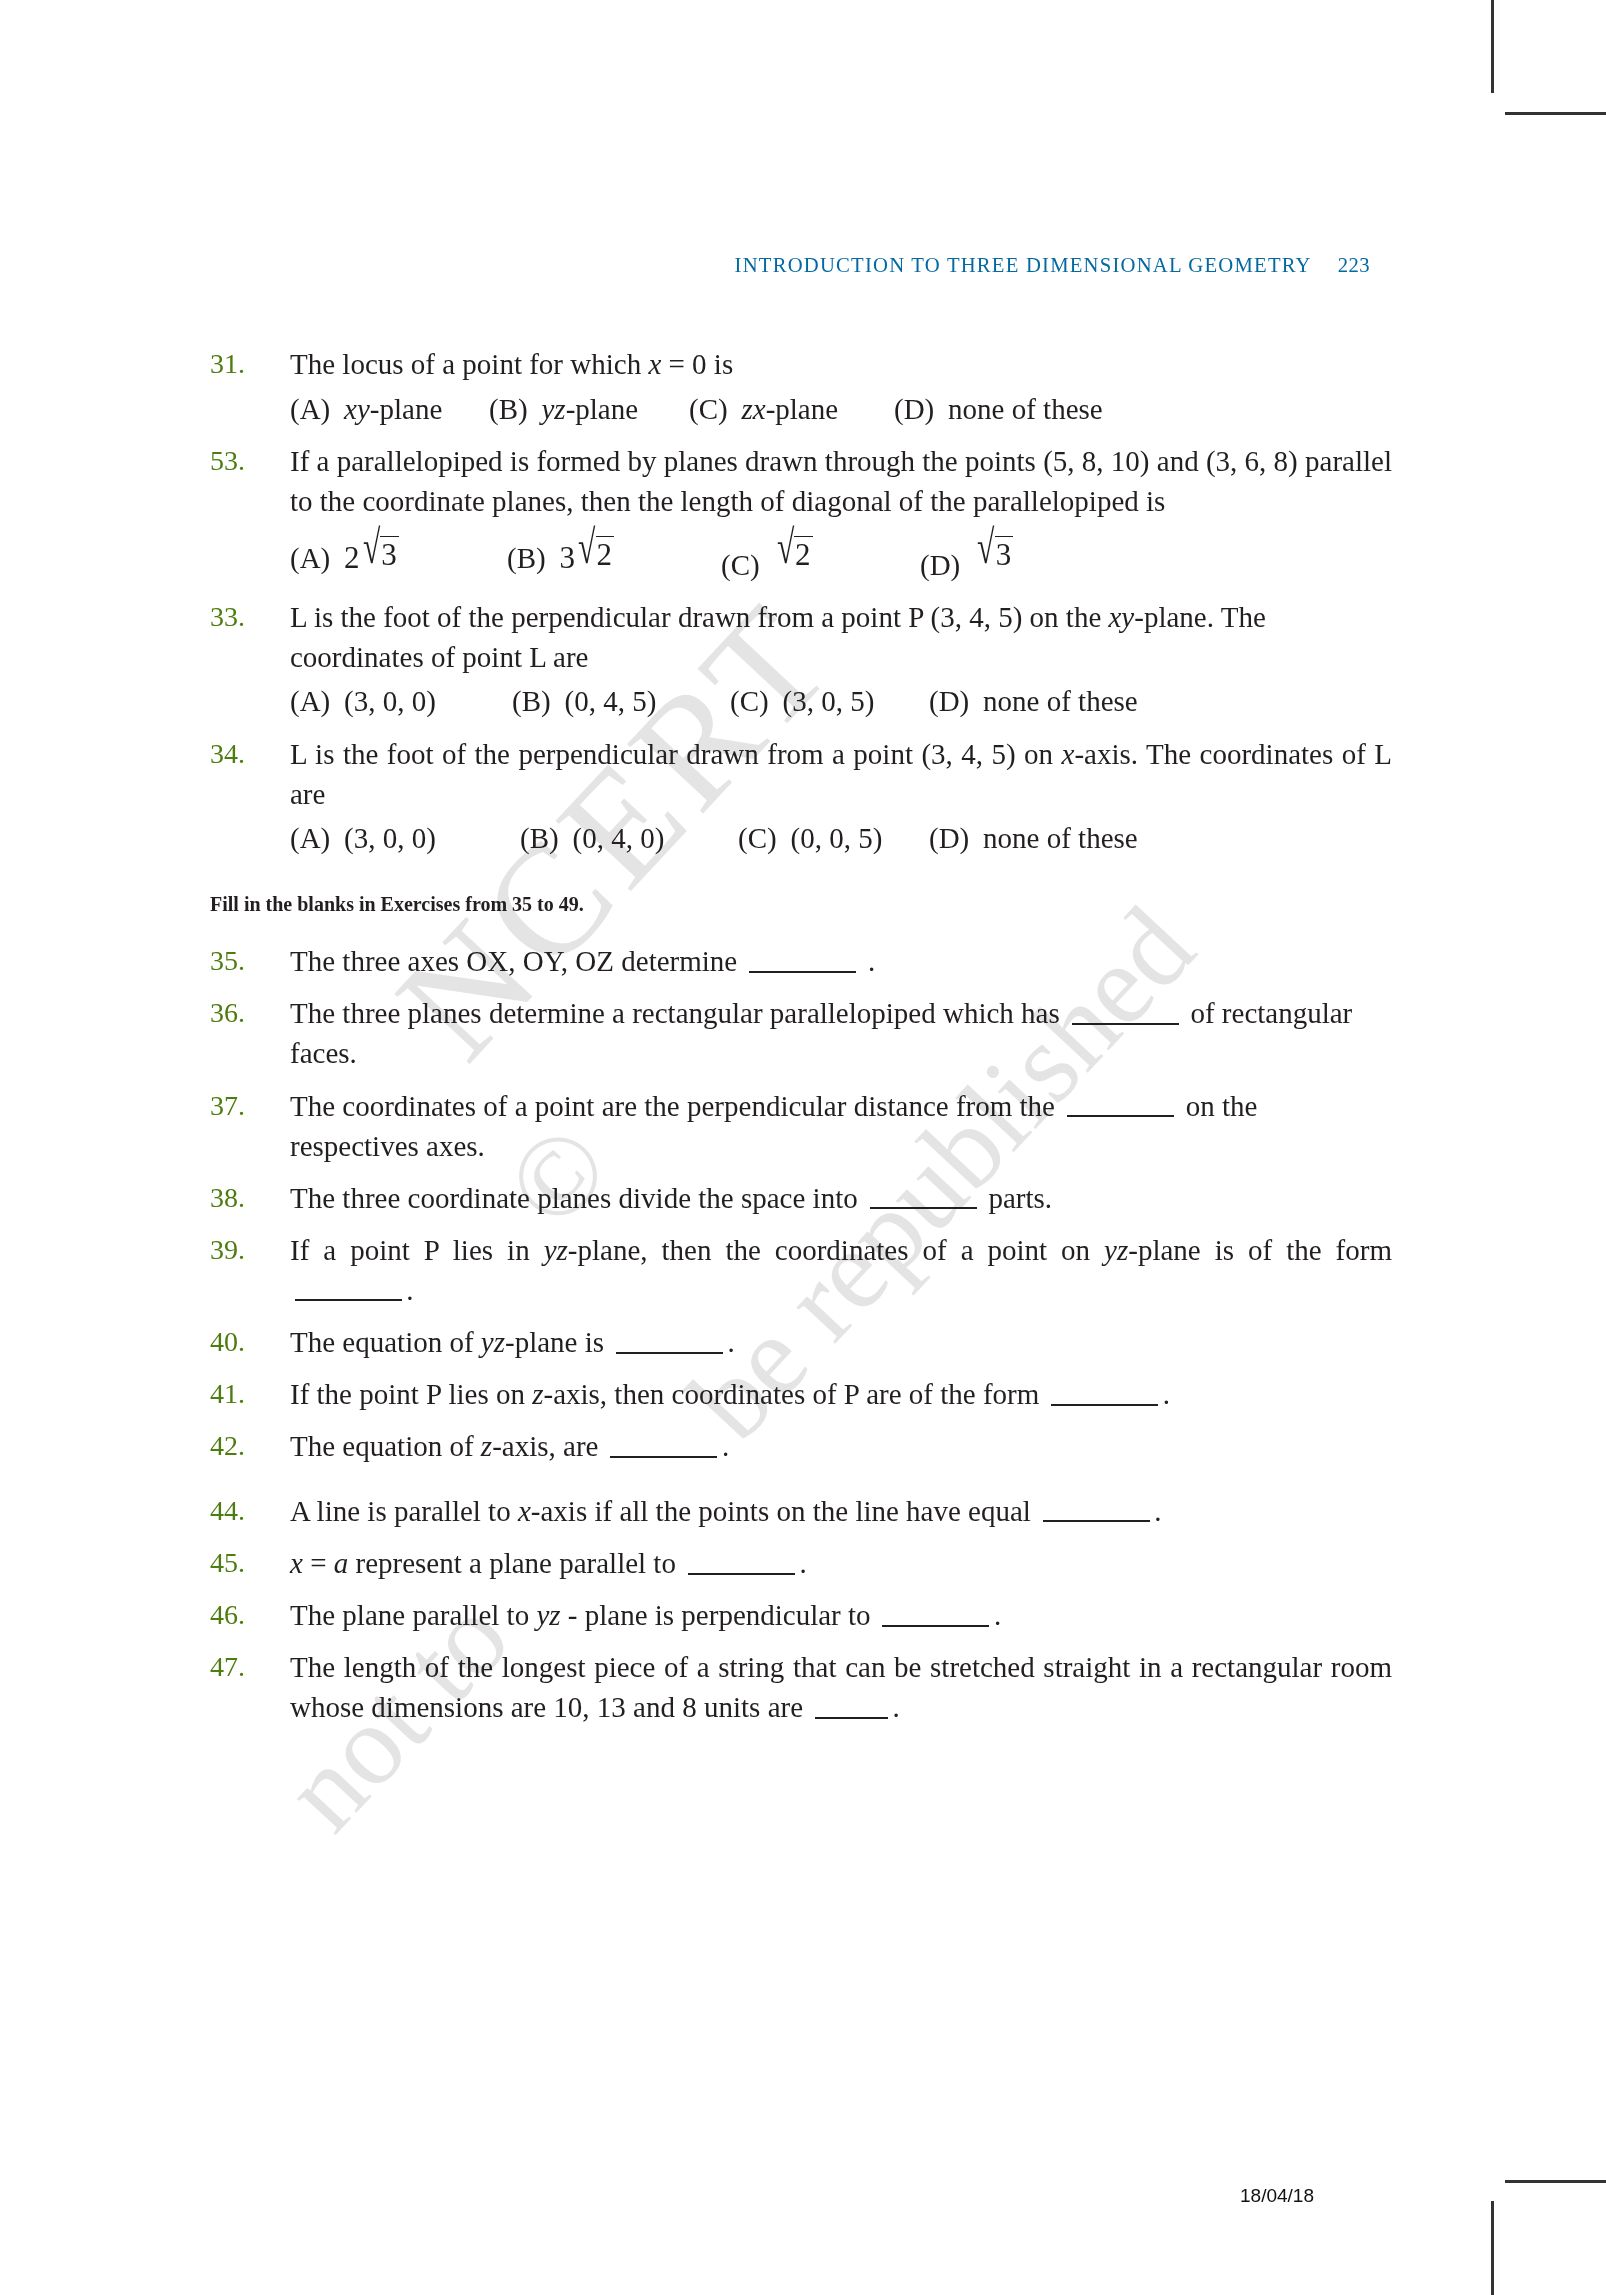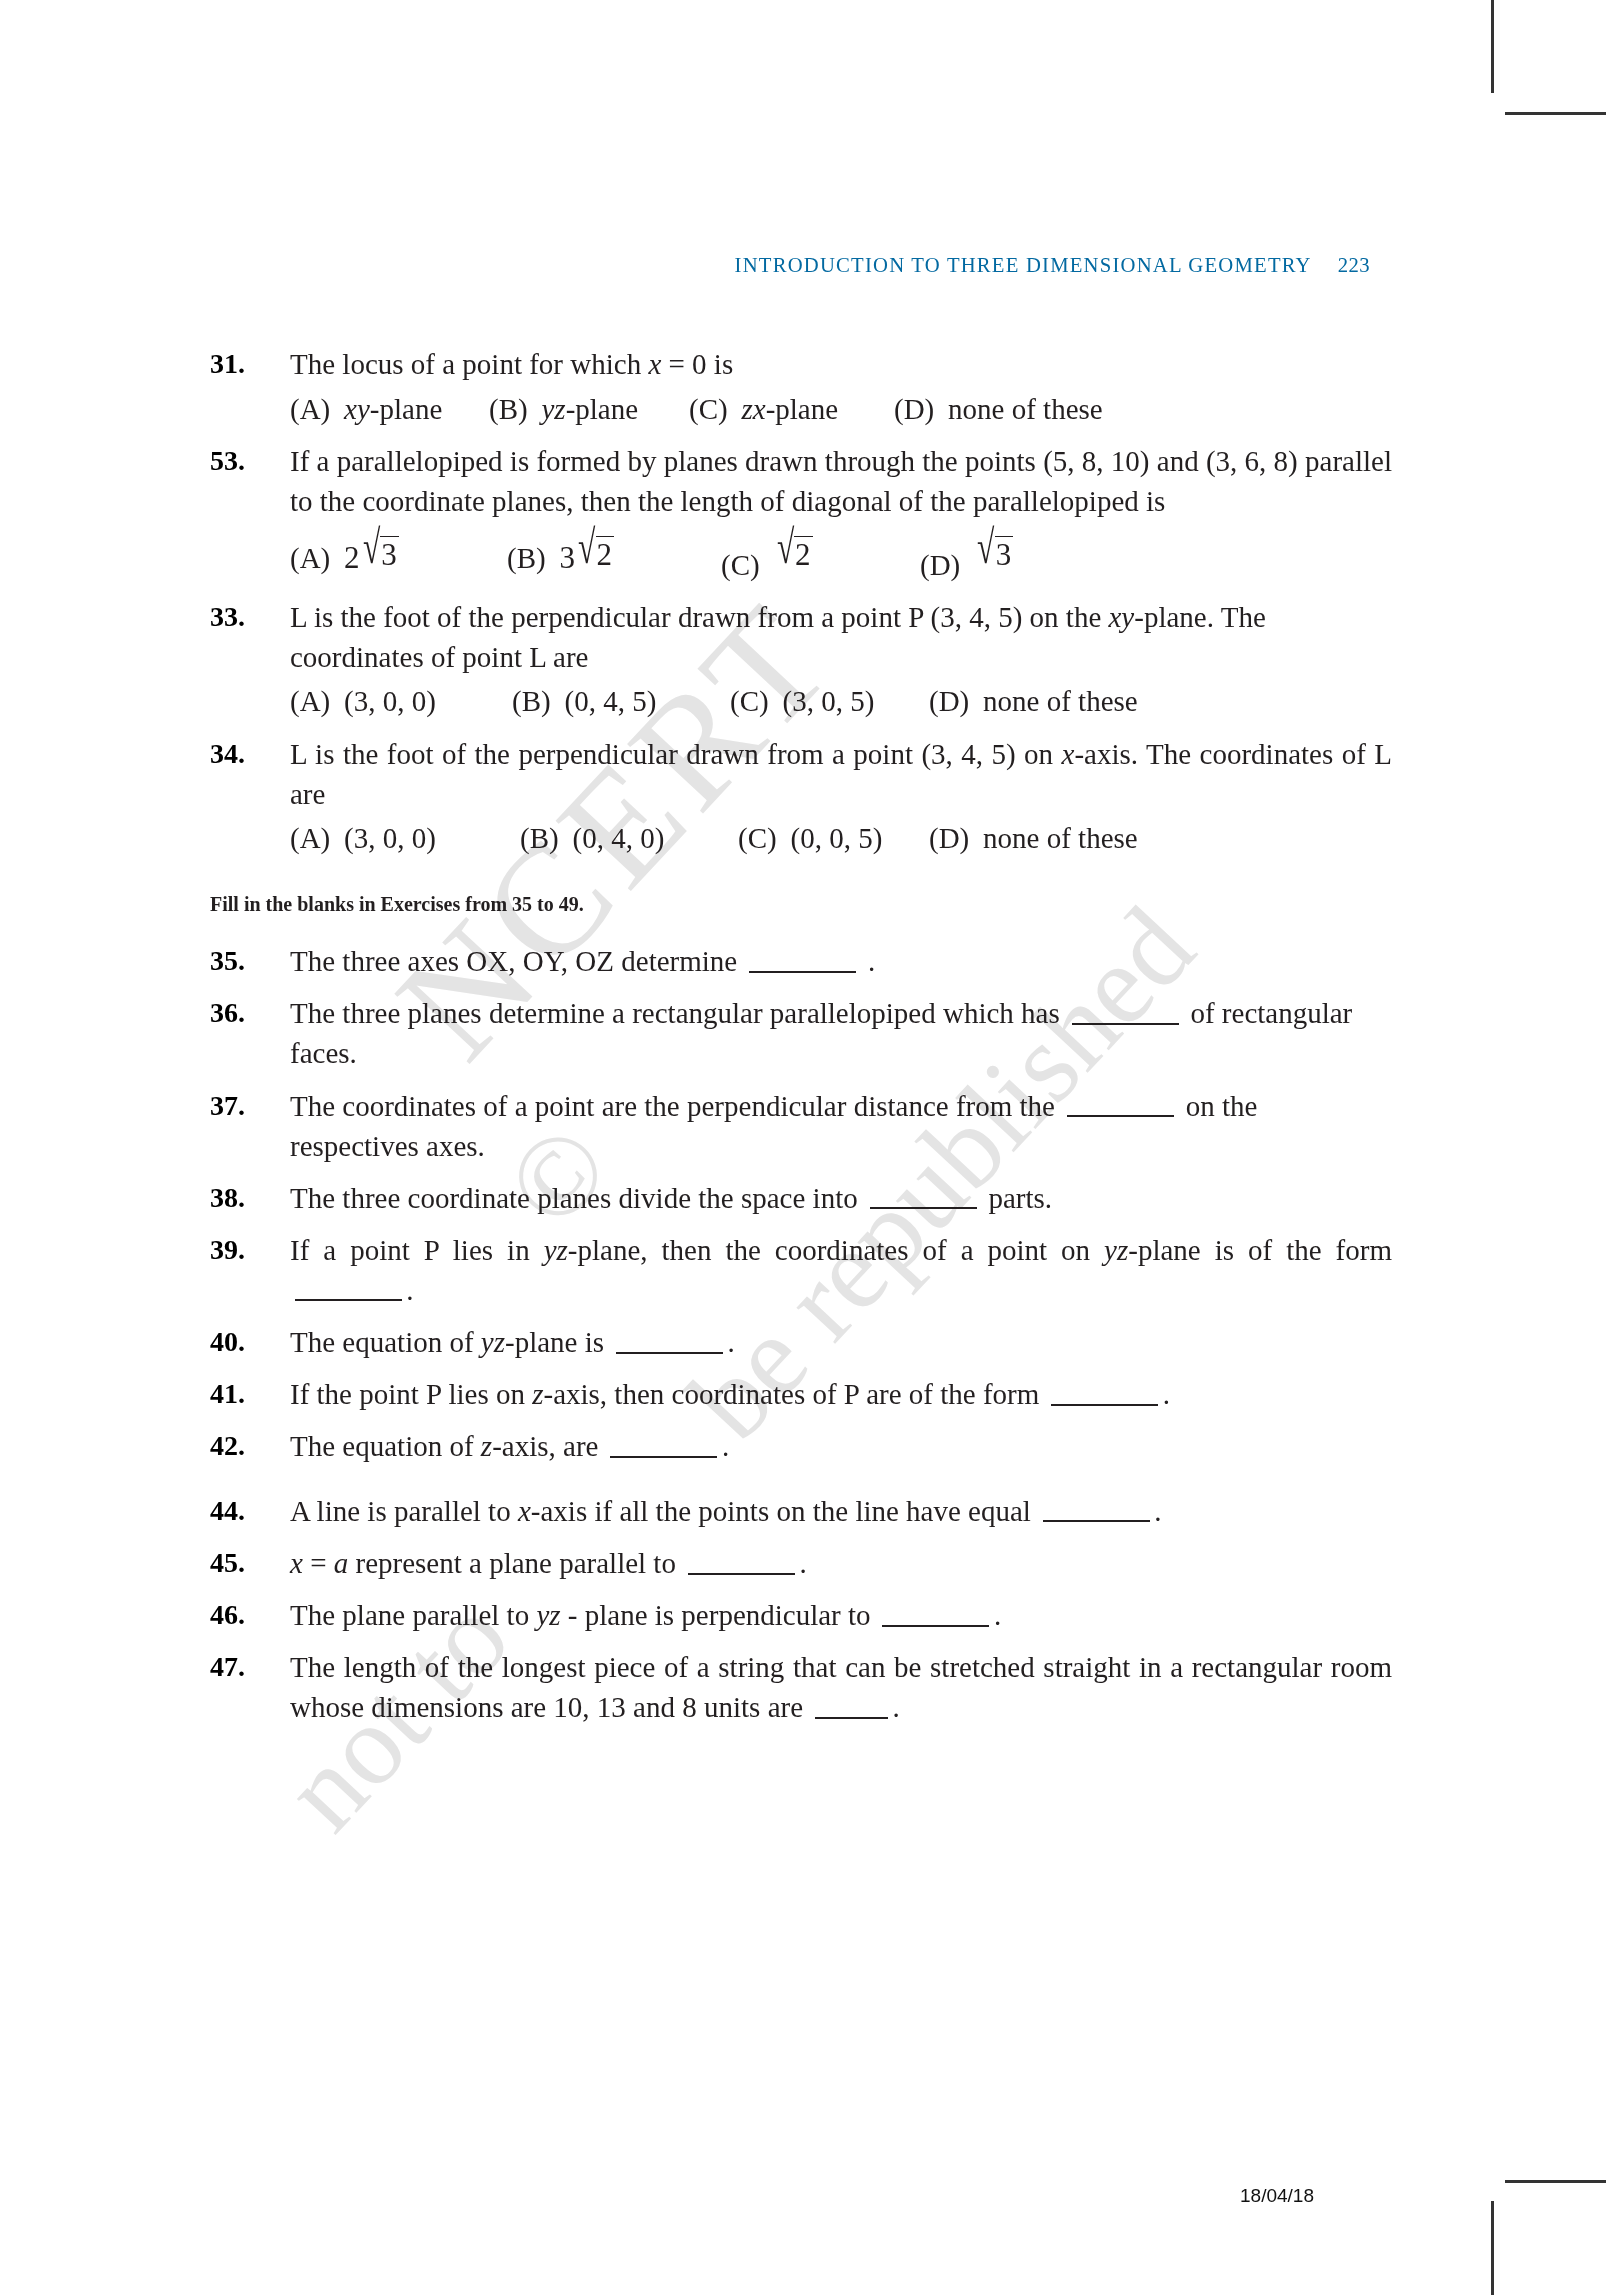--- a/index.html
+++ b/index.html
@@ -117,22 +117,22 @@
     width: 1182px;
   }
 
   
   .ex {
     display: flex;
     align-items: flex-start;
     margin-bottom: 0px;
   }
   .ex-num {
-    color: #000000;
-    font-weight: bold;
+    color: #4d7c0f;
+    font-weight: normal;
     font-size: 28px;
     line-height: 40px;
     width: 80px;
     flex: 0 0 80px;
     letter-spacing: 0px;
   }
   .ex-body {
     flex: 1 1 auto;
     font-size: 29px;
     line-height: 40px;

